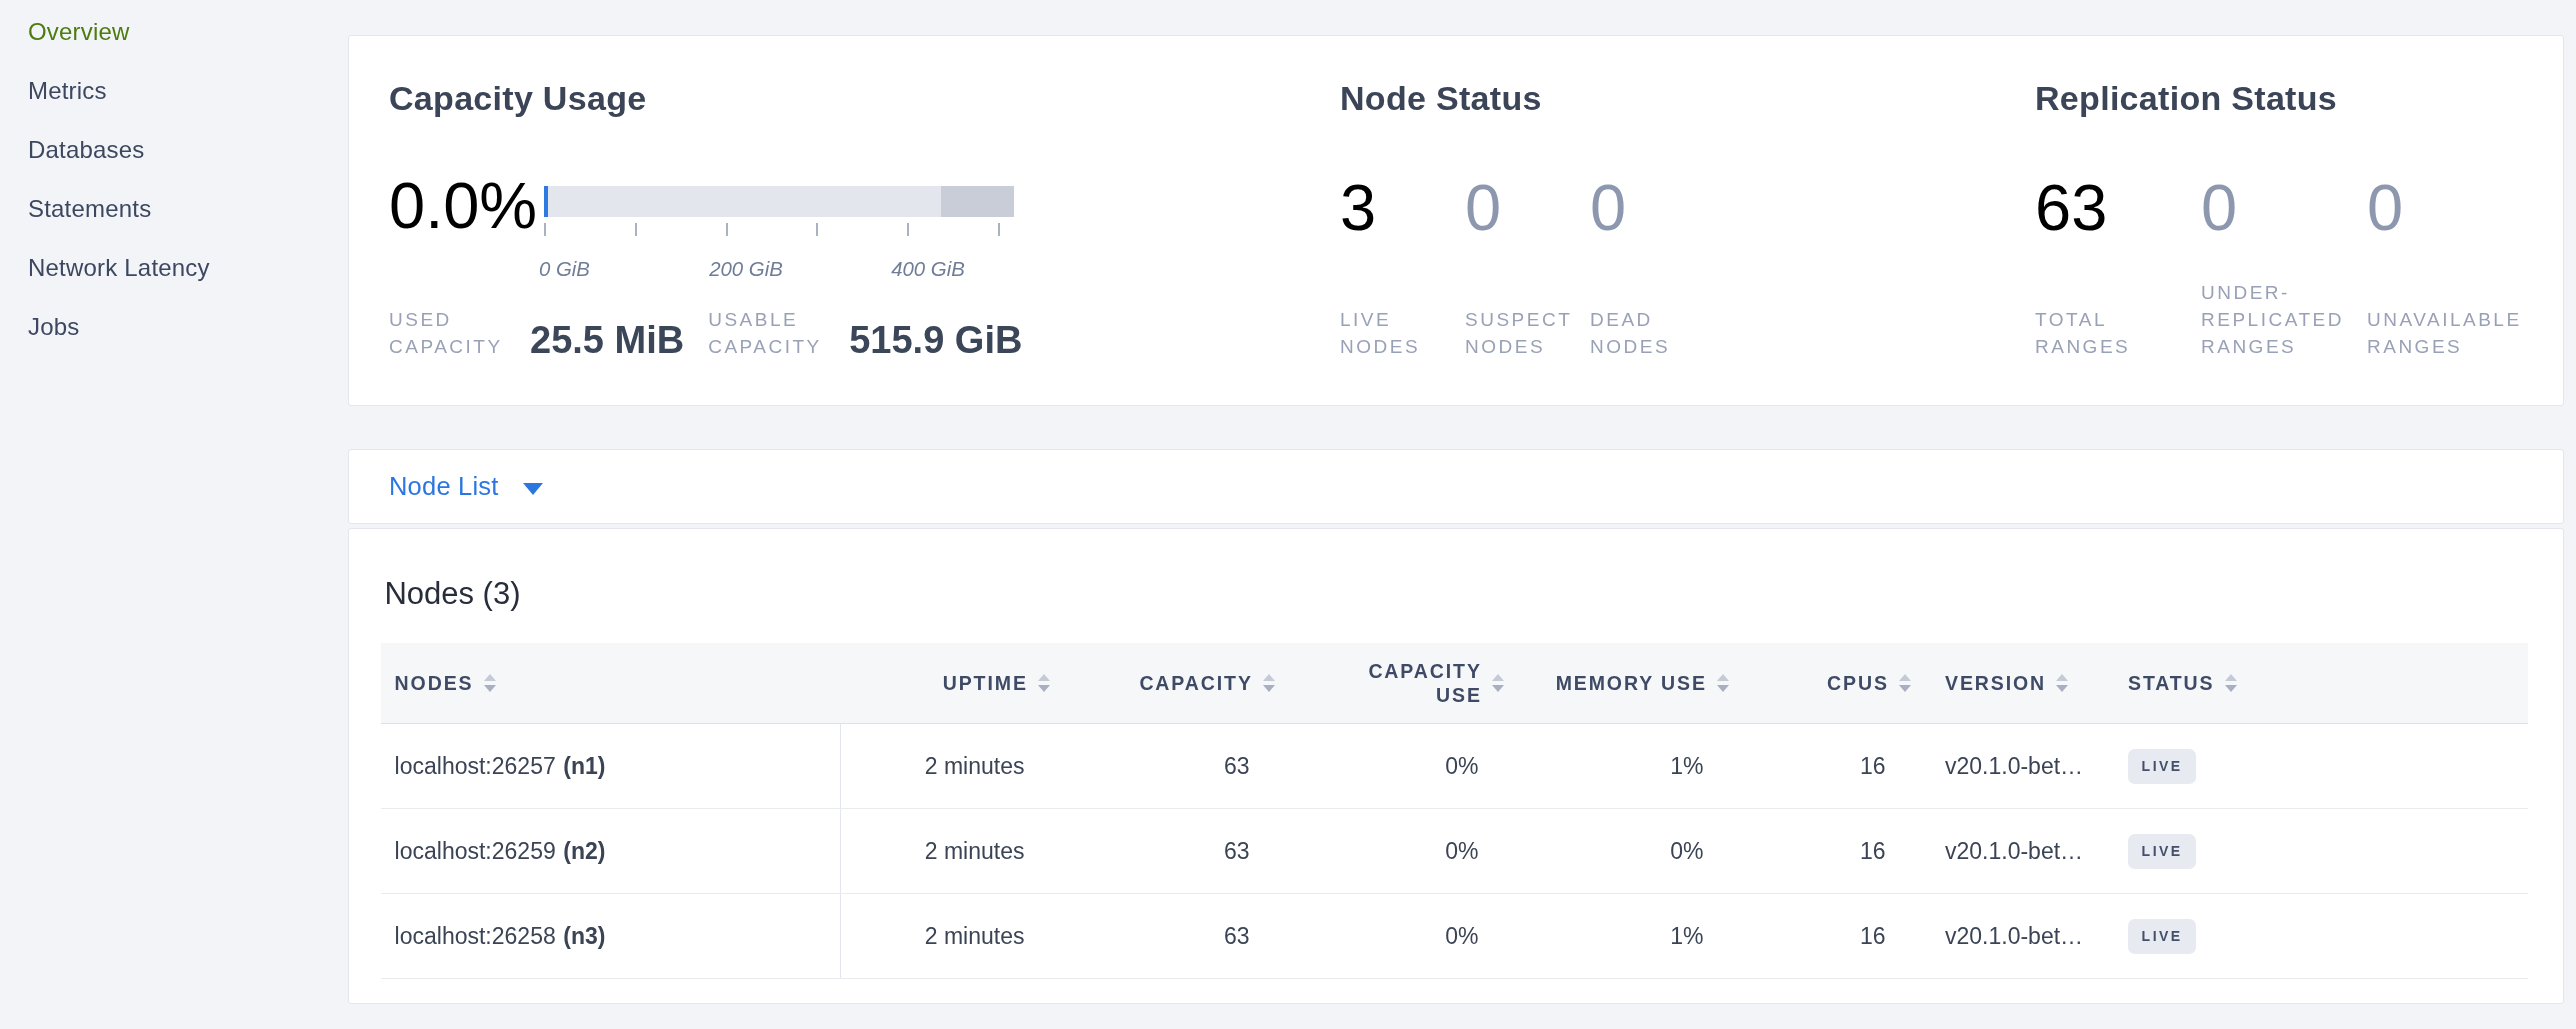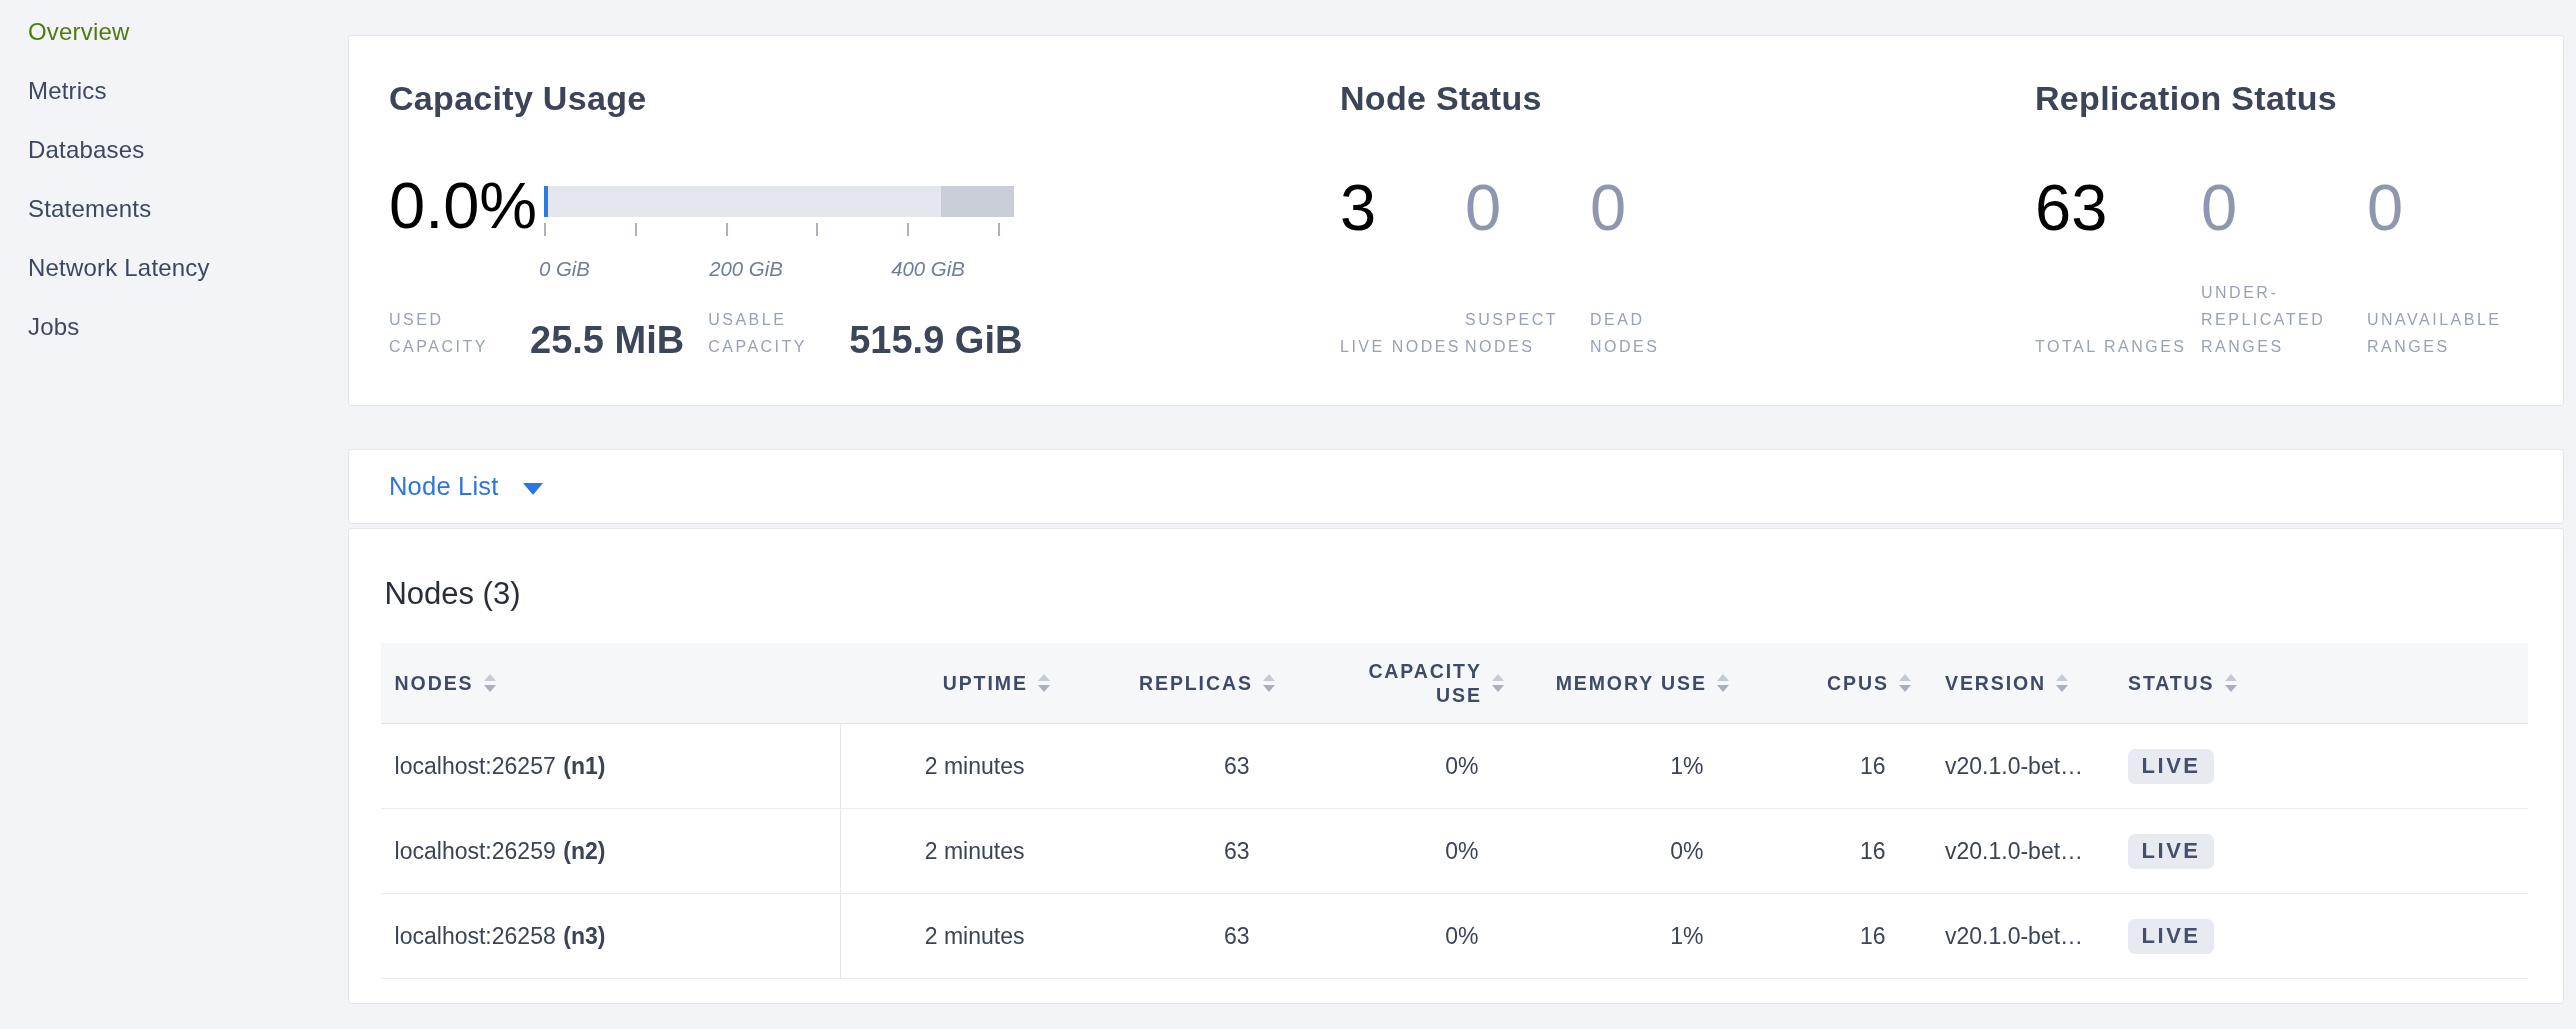--- a/index.html
+++ b/index.html
@@ -50,21 +50,21 @@
   .bar-dark { position:absolute; right:0; top:0; width:15.5%; height:100%; background:#c9cdd7; }
   .bar-used { position:absolute; left:0; top:0; width:4.2px; height:100%; background:#2e7ae0; }
   .ticks { position:relative; height:13.6px; margin-top:6px; }
   .tick { position:absolute; top:0; width:1.7px; height:13.6px; background:#aab2c2; }
   .tick-labels { position:relative; height:25.5px; margin-top:22px;font-style:italic; }
   .tick-label { position:absolute; top:0; transform:translateX(-50%); font-size:20.4px; color:#707d97; white-space:nowrap; }
 
   
   .stats-bottom { position:absolute; left:0; bottom:0; display:flex; align-items:flex-end; }
   .stat-label {
-    font-size:16px; letter-spacing:2.5px; line-height:27px;
+    font-size:19px; letter-spacing:2.5px; line-height:27px;
     color:#98a1b6; font-weight:400;
   }
   .stat-value { font-size:38px; line-height:39px; font-weight:600; color:#3b4659; white-space:nowrap; }
   .cap-pair { display:flex; align-items:flex-end; }
   .cap-pair .stat-label { width:119px; }
   .cap-pair .stat-value { margin-left:22px; }
   .cap-pair + .cap-pair { margin-left:24px; }
 
   .numbers { display:flex; margin-top:56px; }
   .sec-ns .numbers > div { width:125px; flex:0 0 125px; }
@@ -113,21 +113,21 @@
   .trow { height:85px; border-bottom:1.7px solid #e9ebef; cursor:pointer; }
   .td { font-size:23px; color:#3b4455; height:100%; display:flex; align-items:center; white-space:nowrap; }
   .td.right { justify-content:flex-end; padding-right:25.5px; }
   .td.c1 { padding-left:13.6px; }
   .td.c2 { border-left:1.7px solid #e3e6ea; }
   .td.c7 { padding-left:34px; }
   .td.c8 { padding-left:18px; }
   .node-id { font-weight:700; margin-left:7.6px; }
   .badge {
     display:inline-block; background:#e7eaf1; color:#44506a;
-    font-size:22px; font-weight:700; letter-spacing:2.5px;
+    font-size:14px; font-weight:700; letter-spacing:2.5px;
     padding:8.5px 13.6px; border-radius:6.8px; line-height:18px;
   }
 </style>
 </head>
 <body>
 
 <div class="page">
 
   <nav class="sidebar">
     <div class="side-item active">Overview</div>
@@ -227,21 +227,21 @@
               </span>
             </div>
           <div class="th c2 right">
               <span class="lbl">UPTIME</span>
               <span class="sort">
                 <i class="tri-up"></i>
                 <i class="tri-dn"></i>
               </span>
             </div>
           <div class="th c3 right">
-              <span class="lbl">REPLICAS</span>
+              <span class="lbl">CAPACITY</span>
               <span class="sort">
                 <i class="tri-up"></i>
                 <i class="tri-dn"></i>
               </span>
             </div>
           <div class="th c4 right">
               <span class="lbl">CAPACITY USE</span>
               <span class="sort">
                 <i class="tri-up"></i>
                 <i class="tri-dn"></i>

